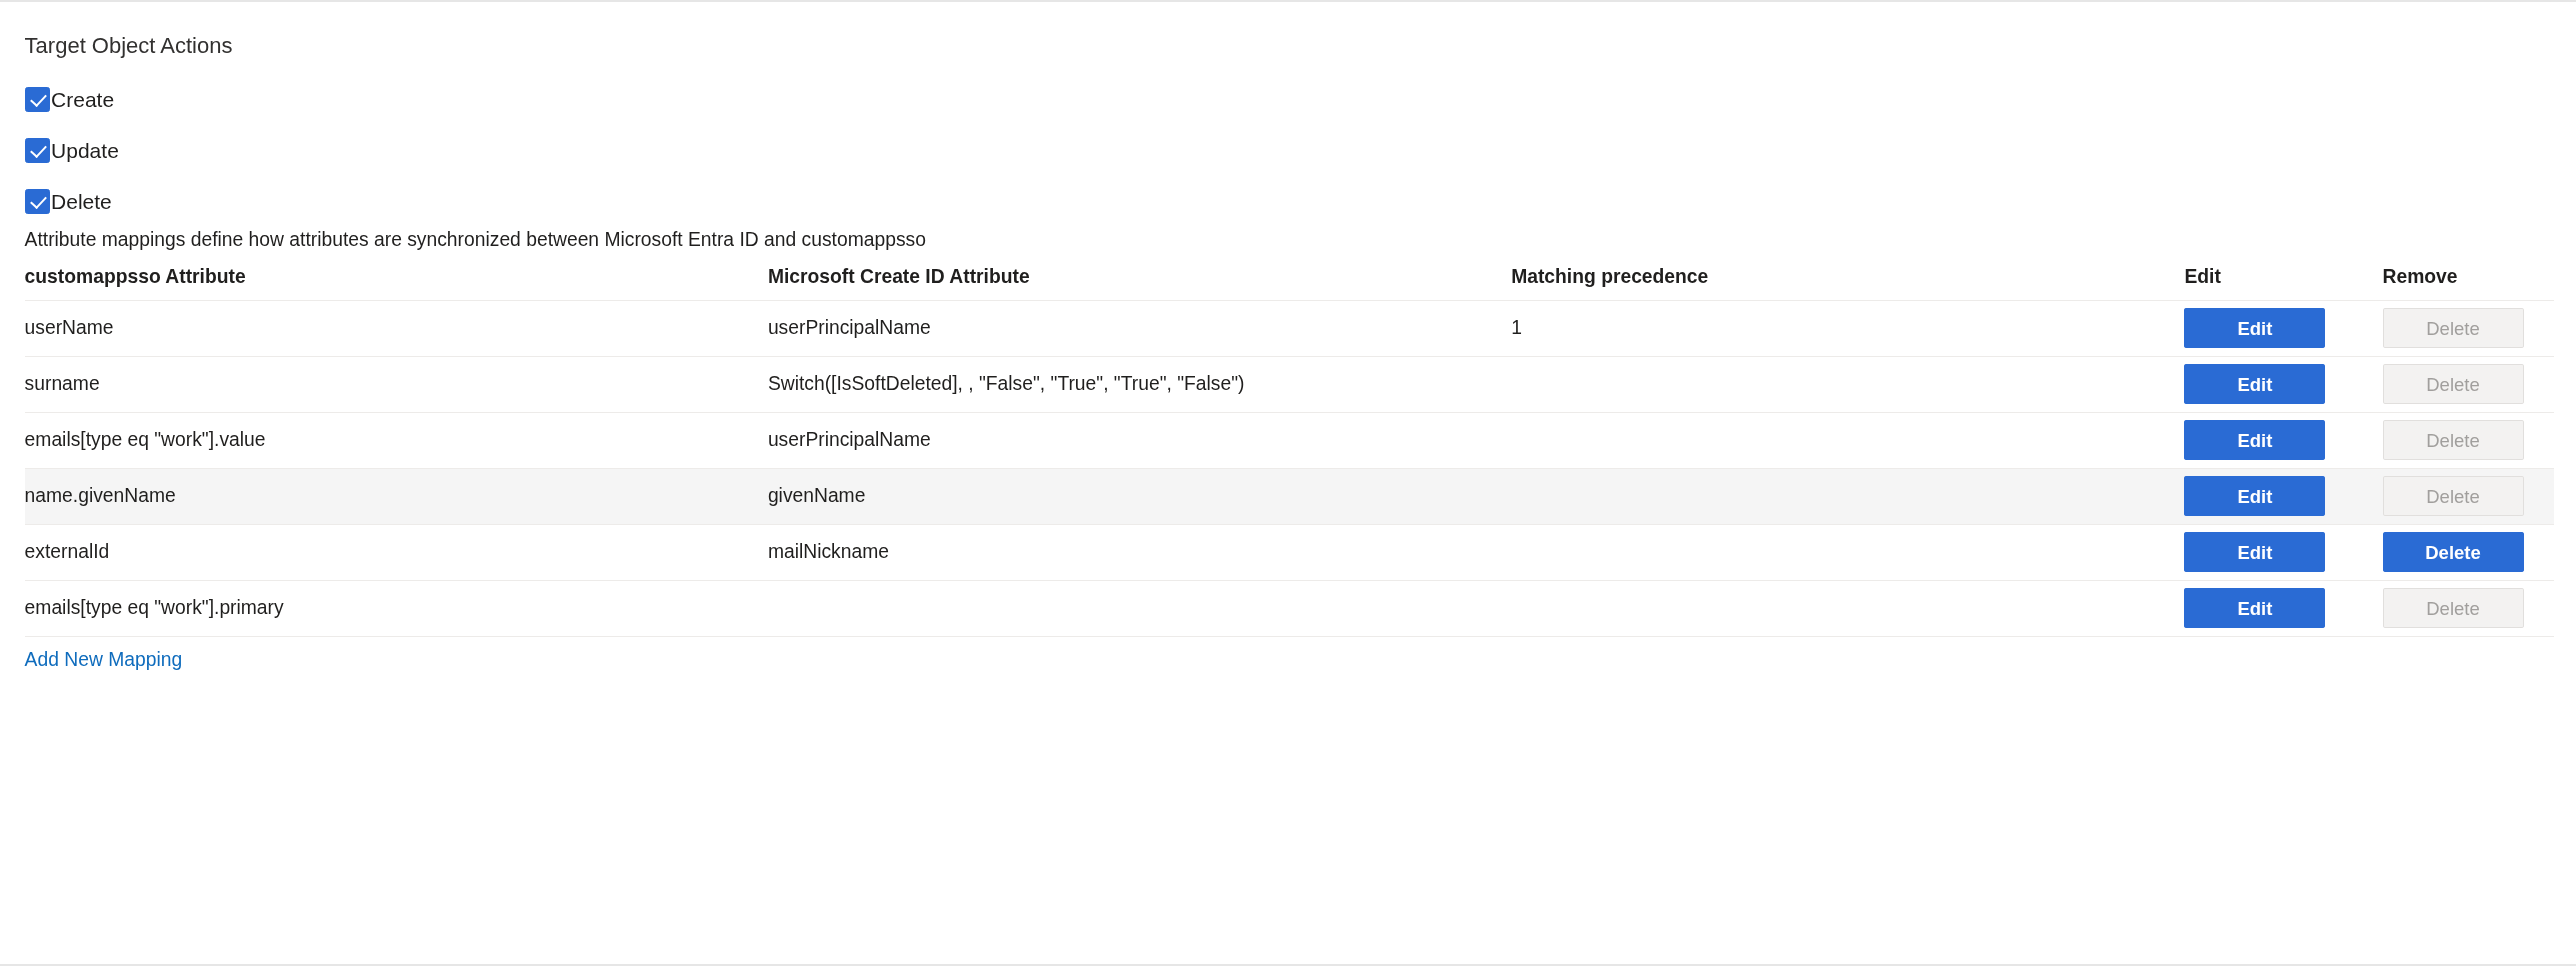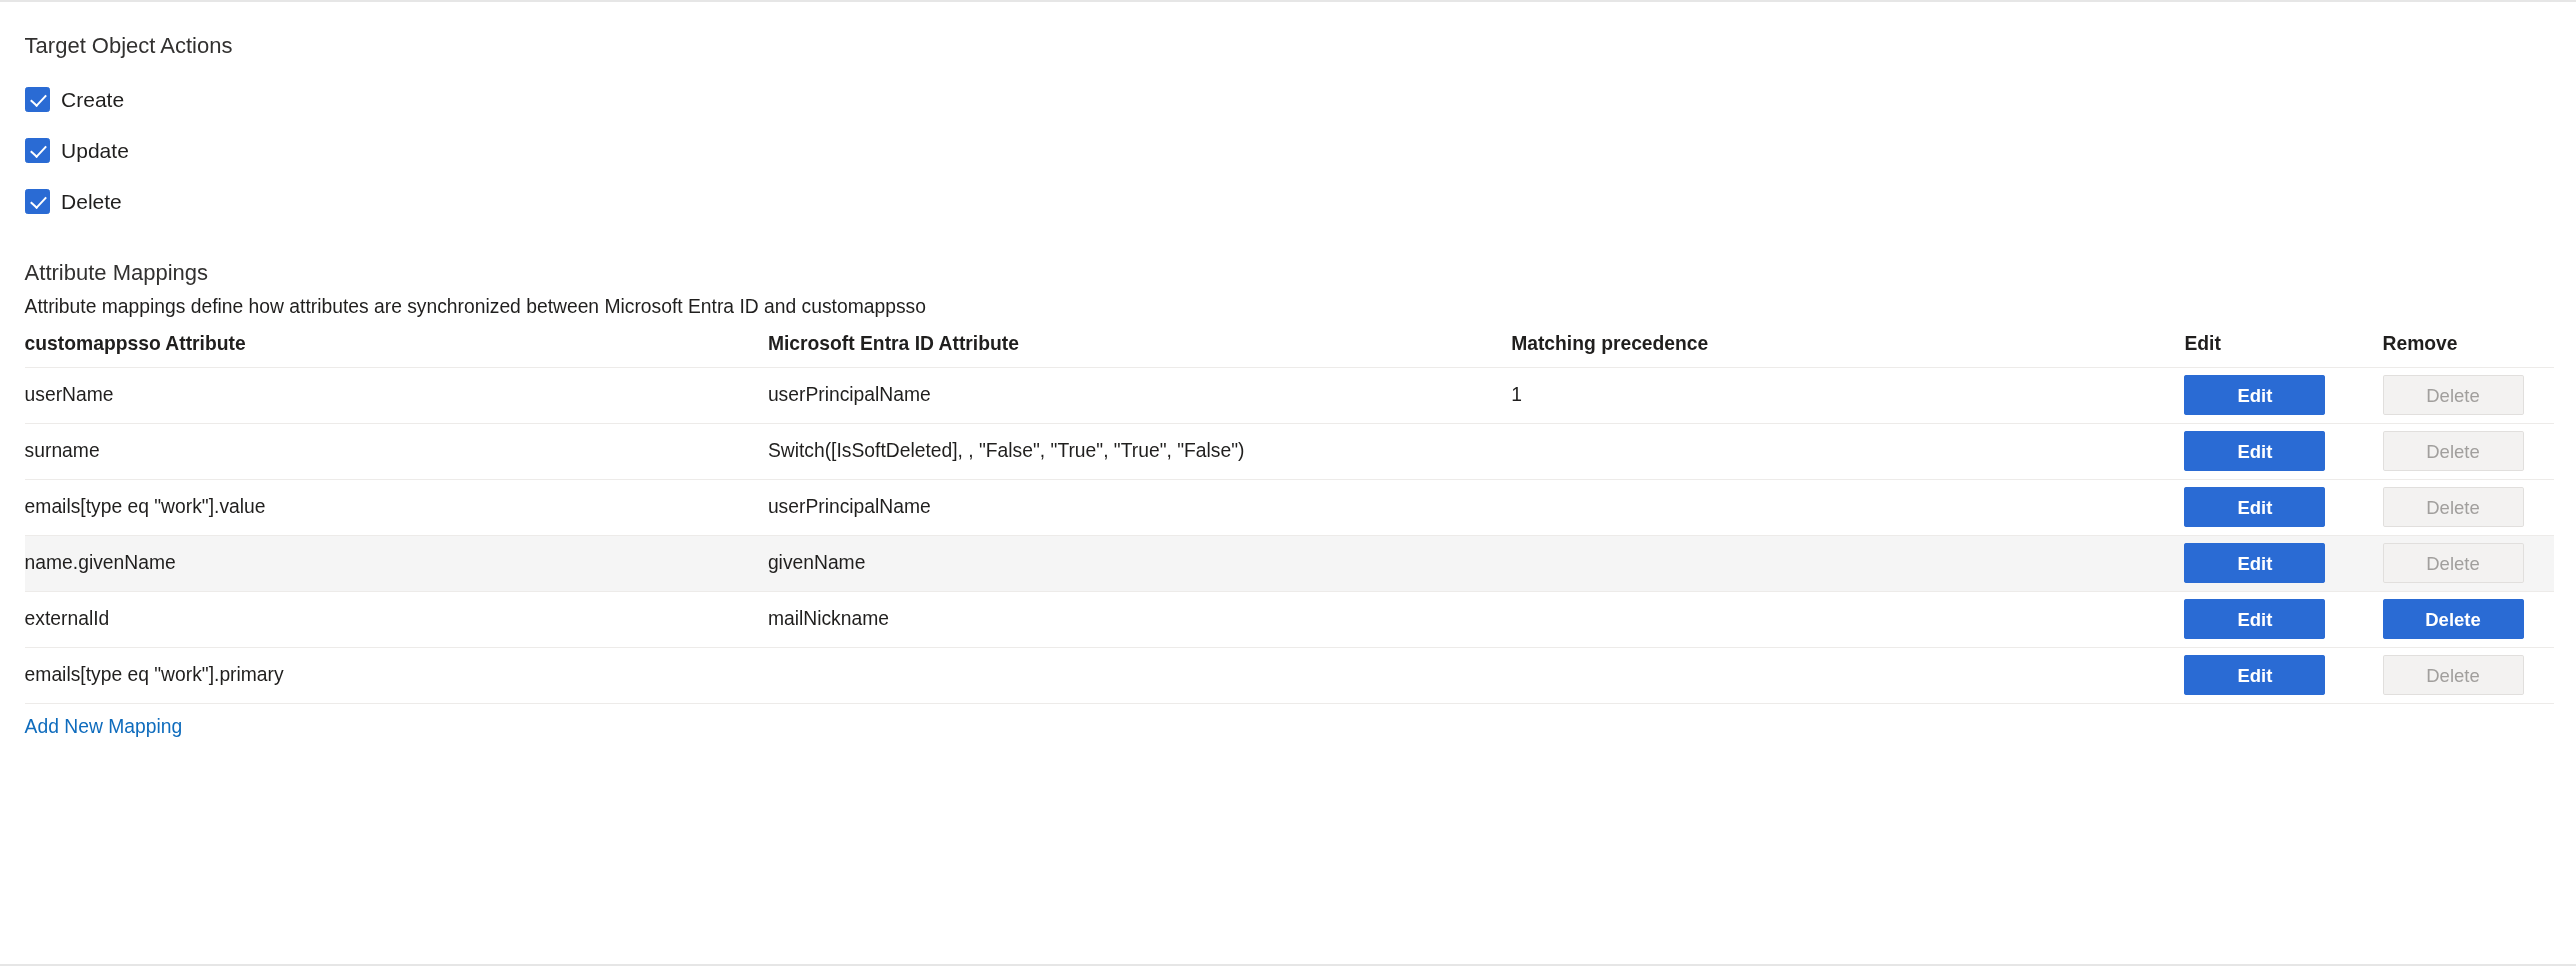--- a/index.html
+++ b/index.html
@@ -84,21 +84,21 @@
     width: 7px;
     height: 13px;
     border: solid #ffffff;
     border-width: 0 2.3px 2.3px 0;
     transform: rotate(43deg);
   }
   .cb-label {
     font-size: 21px;
     line-height: 25.5px;
     color: #201f1e;
-    margin-left: 11px;
+    margin-left: 1px;
   }
 
   
   .am-title {
     font-size: 22px;
     line-height: 26px;
     color: #323130;
     margin-top: 41px;
   }
   .am-desc {
@@ -204,28 +204,27 @@
       <span class="cb checked"></span>
       <span class="cb-label">Update</span>
     </div>
 
     <div class="checkbox-row">
       <span class="cb checked"></span>
       <span class="cb-label">Delete</span>
     </div>
 
     
-    <div class="am-title">Attribute Mappings</div>
     <div class="am-desc">Attribute mappings define how attributes are synchronized between Microsoft Entra ID and customappsso</div>
 
     <table class="mappings">
       <thead>
         <tr>
           <th class="col-src">customappsso Attribute</th>
-          <th class="col-dst">Microsoft Entra ID Attribute</th>
+          <th class="col-dst">Microsoft Create ID Attribute</th>
           <th class="col-prec">Matching precedence</th>
           <th class="col-edit">Edit</th>
           <th class="col-rem">Remove</th>
         </tr>
       </thead>
       <tbody>
         <tr>
           <td class="col-src">userName</td>
           <td class="col-dst">userPrincipalName</td>
           <td class="col-prec">1</td>

